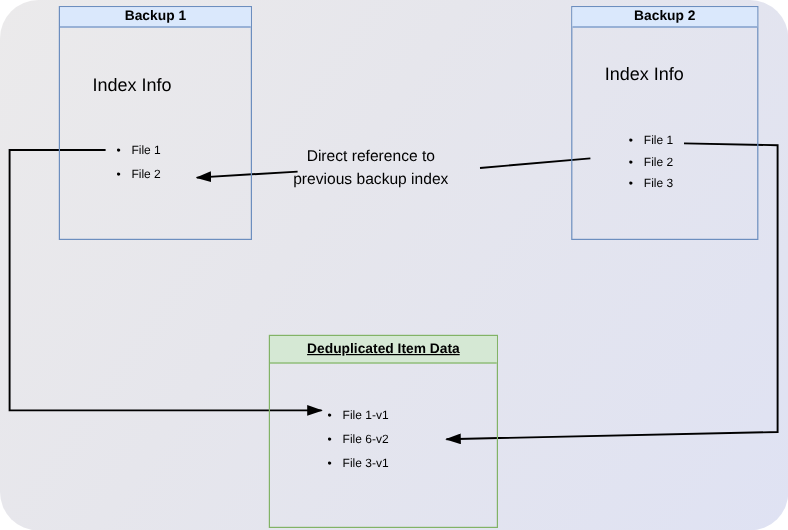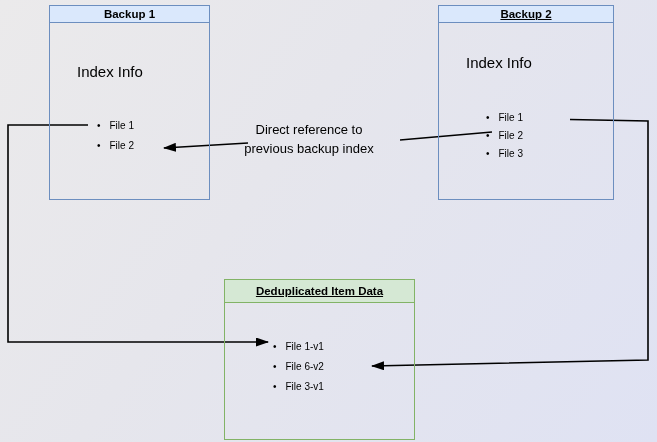--- a/index.html
+++ b/index.html
@@ -4,20 +4,21 @@
 <style>
   html, body { margin: 0; padding: 0; }
   .canvas {
     position: relative;
     width: 657px;
     height: 442px;
     overflow: hidden;
     background: linear-gradient(125deg, #ebeaeb 0%, #e6e6ec 40%, #dfe2f3 100%);
     font-family: "Liberation Sans", sans-serif;
     color: #000;
+    border-radius: 32px;
   }
   .arrows {
     position: absolute;
     left: 0; top: 0;
     width: 657px; height: 442px;
     pointer-events: none;
   }
   .box {
     position: absolute;
     box-sizing: border-box;
@@ -81,21 +82,21 @@
 
   <div class="box blue" style="left:49px; top:5px; width:161px; height:195px;">
     <div class="box-header">Backup 1</div>
     <div class="section-label" style="left:27px; top:57px;">Index Info</div>
     <ul class="file-list" style="left:47px; top:110px; line-height:20px;">
         <li>File 1</li>
         <li>File 2</li>
       </ul>
   </div>
 
-  <div class="box blue" style="left:438px; top:5px; width:176px; height:195px;text-decoration:underline;">
+  <div class="box blue" style="left:476px; top:5px; width:156px; height:195px;">
     <div class="box-header">Backup 2</div>
     <div class="section-label" style="left:27px; top:48px;">Index Info</div>
     <ul class="file-list" style="left:47px; top:103px; line-height:18px;">
         <li>File 1</li>
         <li>File 2</li>
         <li>File 3</li>
       </ul>
   </div>
 
   <div class="box green" style="left:224px; top:279px; width:191px; height:161px;text-decoration:underline;">

